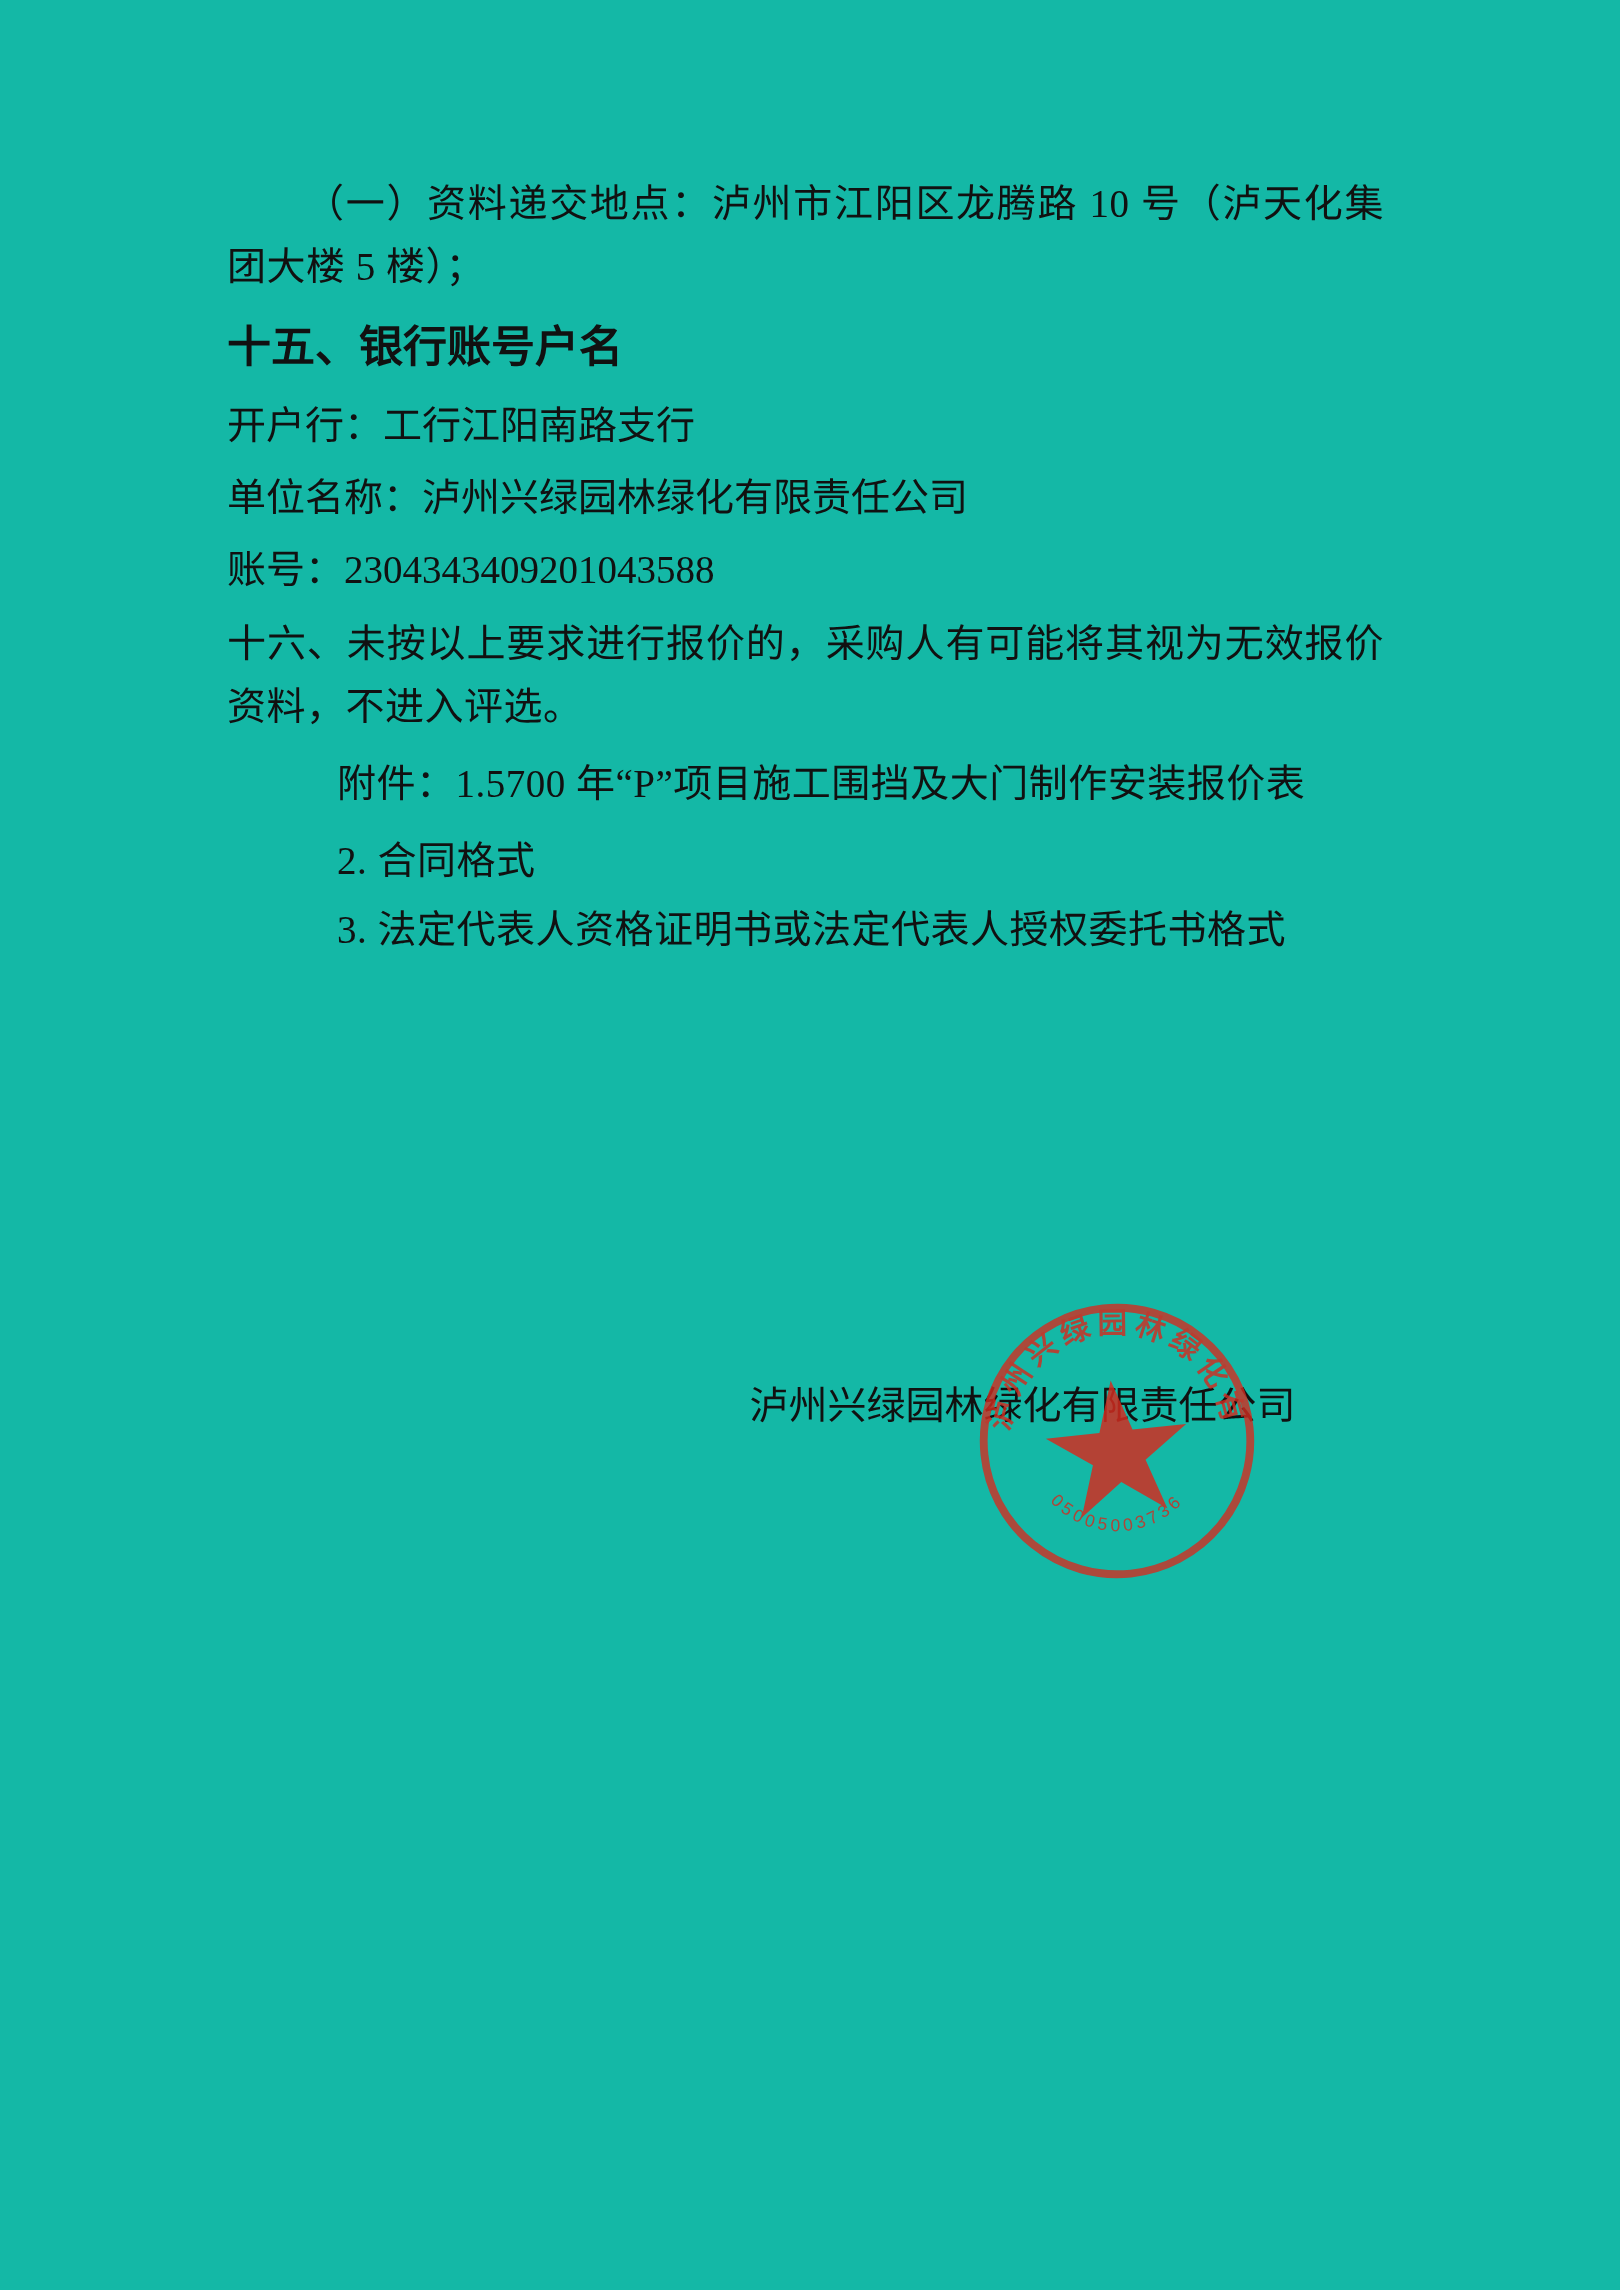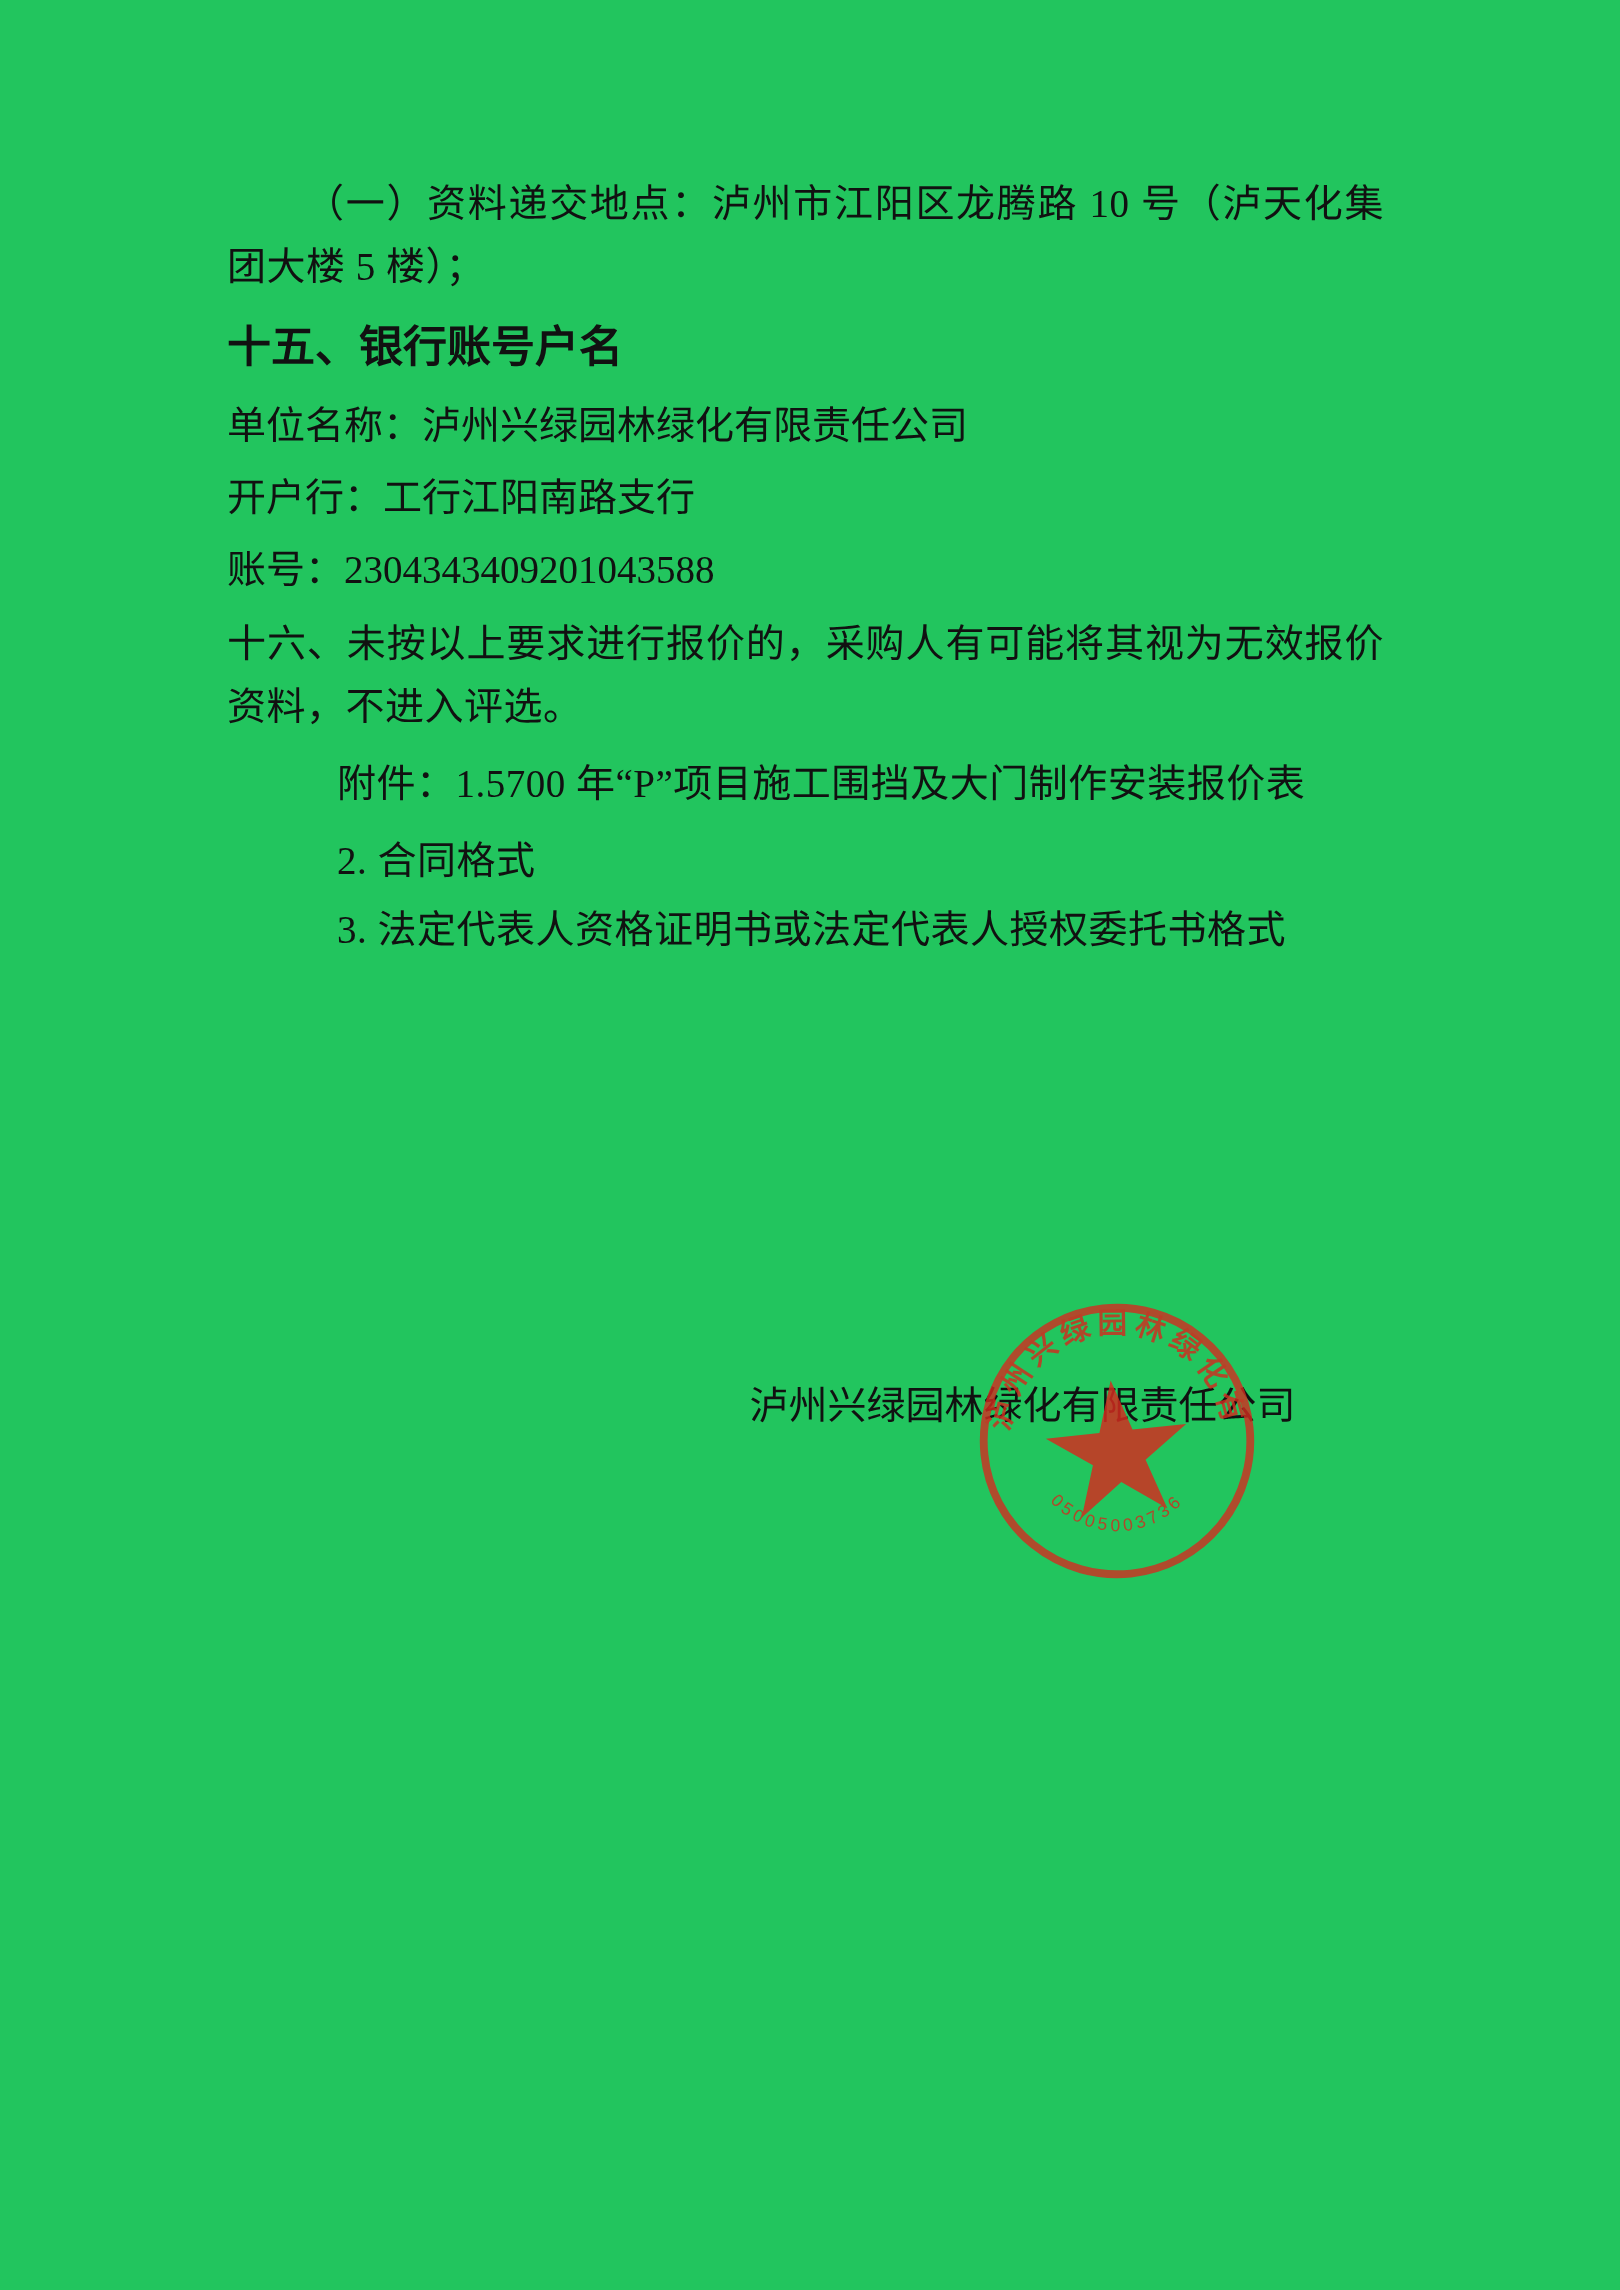--- a/index.html
+++ b/index.html
@@ -12,21 +12,21 @@
     height: 2291px;
     position: relative;
     font-family: "Liberation Serif", "DejaVu Serif", serif;
     color: #111111;
     overflow: hidden;
   }
 
   .page {
     position: absolute;
     inset: 0;
-    background: #22c55e;
+    background: #14b8a6;
   }
 
   .content {
     position: absolute;
     left: 227px;
     top: 172px;
     width: 1157px;
   }
 
   .para {
@@ -103,23 +103,23 @@
 
 <div class="page">
 
   <div class="content">
 
     <p class="para indent2">（一）资料递交地点：泸州市江阳区龙腾路 10 号（泸天化集团大楼 5 楼）；</p>
 
 
     <p class="heading">十五、银行账号户名</p>
 
+    <p class="block-line">开户行：工行江阳南路支行</p>
+
     <p class="block-line">单位名称：泸州兴绿园林绿化有限责任公司</p>
-
-    <p class="block-line">开户行：工行江阳南路支行</p>
 
     <p class="block-line">账号：2304343409201043588</p>
 
     <p class="para indent1">十六、未按以上要求进行报价的，采购人有可能将其视为无效报价资料，不进入评选。</p>
 
     <p class="para indent-sub">附件：1.5700 年“P”项目施工围挡及大门制作安装报价表</p>
 
     <p class="para indent-sub tight">2. 合同格式</p>
 
     <p class="para indent-sub">3. 法定代表人资格证明书或法定代表人授权委托书格式</p>

